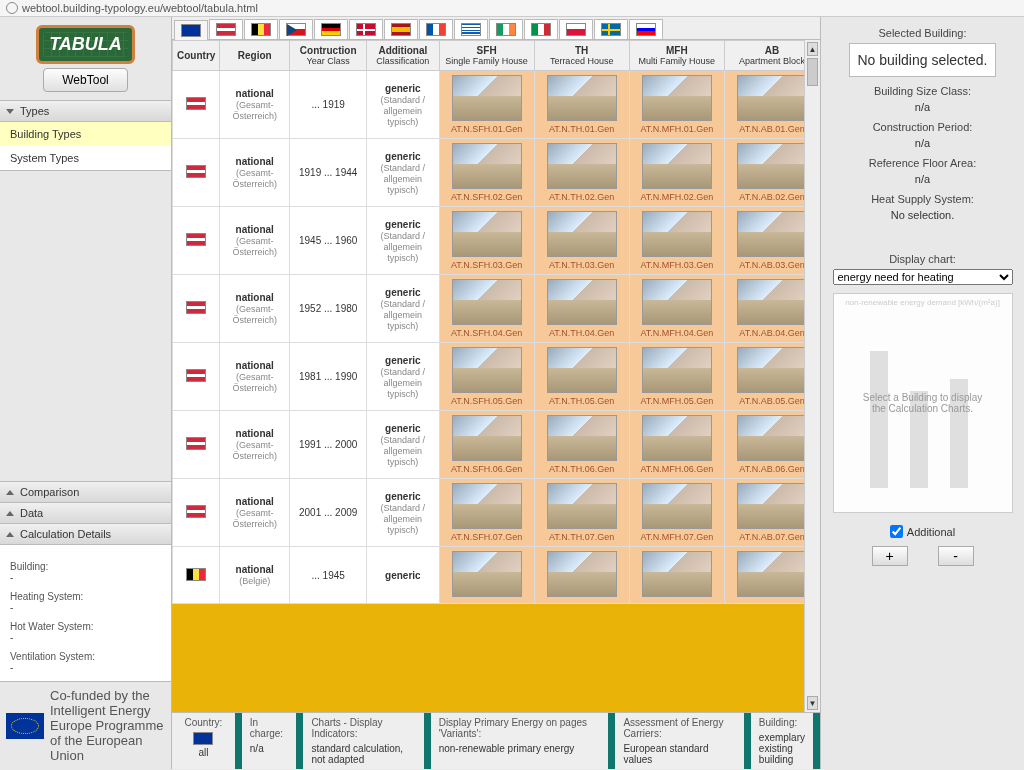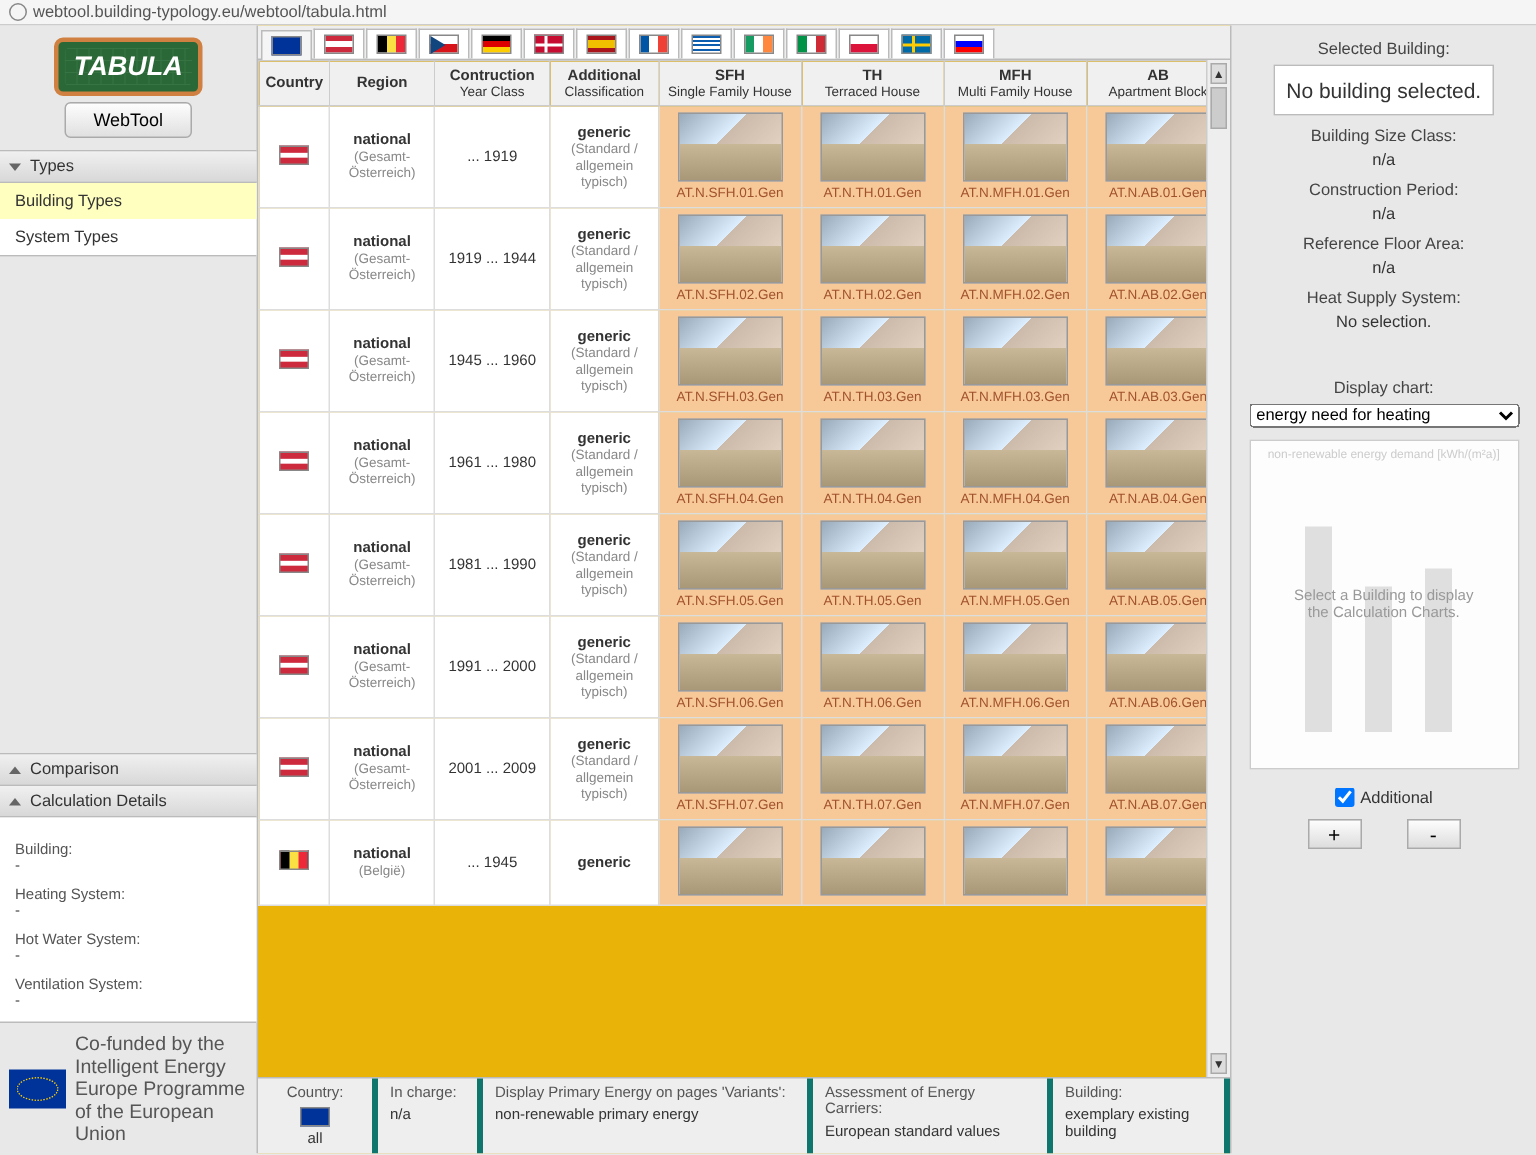--- a/index.html
+++ b/index.html
@@ -65,21 +65,21 @@
   .grid td.classi{width:75px;background:#fff}
   .grid td.classi b{display:block}
   .grid td.classi span{color:#888;font-size:9px}
   .grid td.bcell{width:100px;background:#f8c998;padding:4px 2px}
   .thumb{width:70px;height:46px;margin:0 auto 2px;background:#bbb;display:block;border:1px solid #999;position:relative;overflow:hidden}
   .thumb::before{content:"";position:absolute;inset:0;background:linear-gradient(135deg,#9ab 0%,#def 40%,#cba 40%,#edc 100%)}
   .thumb::after{content:"";position:absolute;bottom:0;left:0;right:0;height:55%;background:linear-gradient(#c8b898,#a89878)}
   .bcell .code{color:#a0522d;font-size:9px}
   
   .footer{display:flex;border-top:1px solid #bbb;background:#eee;font-size:10px}
-  .footer>div{border-right:4px solid #0f766e;padding:4px 8px}
+  .footer>div{border-right:7px solid #0f766e;padding:4px 8px}
   .footer .flbl{color:#555;margin-bottom:4px}
   
   .right{width:204px;background:#e8e8e8;border-left:1px solid #bbb;display:flex;flex-direction:column;align-items:center;padding:6px;font-size:11px;text-align:center;gap:4px}
   .sel-box{background:#fff;border:1px solid #bbb;padding:8px;font-size:14px}
   .right .lbl{color:#444;margin-top:4px}
   .right select{width:180px;font-size:11px}
   .chart-ph{width:180px;height:220px;background:#fdfdfd;border:1px solid #ccc;display:flex;flex-direction:column;align-items:center;justify-content:center;color:#999;font-size:10px;position:relative;margin-top:4px}
   .chart-ph .bars{position:absolute;inset:18px 10px 24px 28px;opacity:.25}
   .chart-ph .bar{position:absolute;bottom:0;width:18px;background:#888}
   .chart-ph .msg{position:relative;z-index:2;padding:0 22px}
@@ -117,20 +117,24 @@
       </div>
     </div>
     <div class="spacer"></div>
     <div class="accordion">
       <div class="acc-header">
           <span class="chev up"></span>
           <span>Comparison</span>
         </div>
       <div class="acc-header">
           <span class="chev up"></span>
+          <span>Data</span>
+        </div>
+      <div class="acc-header">
+          <span class="chev up"></span>
           <span>Calculation Details</span>
         </div>
       <div class="acc-body detail-block">
         <div class="lbl">Building:</div>
           <div>-</div>
         <div class="lbl">Heating System:</div>
           <div>-</div>
         <div class="lbl">Hot Water System:</div>
           <div>-</div>
         <div class="lbl">Ventilation System:</div>
@@ -229,21 +233,21 @@
               <td class="year">1945 ... 1960</td>
               <td class="classi"><b>generic</b><span>(Standard / allgemein typisch)</span></td>
               <td class="bcell"><span class="thumb"></span><span class="code">AT.N.SFH.03.Gen</span></td>
               <td class="bcell"><span class="thumb"></span><span class="code">AT.N.TH.03.Gen</span></td>
               <td class="bcell"><span class="thumb"></span><span class="code">AT.N.MFH.03.Gen</span></td>
               <td class="bcell"><span class="thumb"></span><span class="code">AT.N.AB.03.Gen</span></td>
             </tr>
             <tr>
               <td class="rflag"><span class="flag f-at"></span></td>
               <td class="region"><b>national</b><br><span>(Gesamt-Österreich)</span></td>
-              <td class="year">1961 ... 1980</td>
+              <td class="year">1952 ... 1980</td>
               <td class="classi"><b>generic</b><span>(Standard / allgemein typisch)</span></td>
               <td class="bcell"><span class="thumb"></span><span class="code">AT.N.SFH.04.Gen</span></td>
               <td class="bcell"><span class="thumb"></span><span class="code">AT.N.TH.04.Gen</span></td>
               <td class="bcell"><span class="thumb"></span><span class="code">AT.N.MFH.04.Gen</span></td>
               <td class="bcell"><span class="thumb"></span><span class="code">AT.N.AB.04.Gen</span></td>
             </tr>
             <tr>
               <td class="rflag"><span class="flag f-at"></span></td>
               <td class="region"><b>national</b><br><span>(Gesamt-Österreich)</span></td>
               <td class="year">1981 ... 1990</td>
@@ -303,20 +307,24 @@
     </div>
     <div class="footer">
       <div style="width:80px;text-align:center">
         <div class="flbl">Country:</div>
         <span class="flag f-eu"></span>
         <div>all</div>
       </div>
       <div style="width:70px">
           <div class="flbl">In charge:</div>
           <div>n/a</div>
+        </div>
+      <div style="width:150px">
+          <div class="flbl">Charts - Display Indicators:</div>
+          <div>standard calculation, not adapted</div>
         </div>
       <div style="width:220px">
           <div class="flbl">Display Primary Energy on pages 'Variants':</div>
           <div>non-renewable primary energy</div>
         </div>
       <div style="width:160px">
           <div class="flbl">Assessment of Energy Carriers:</div>
           <div>European standard values</div>
         </div>
       <div style="flex:1">

